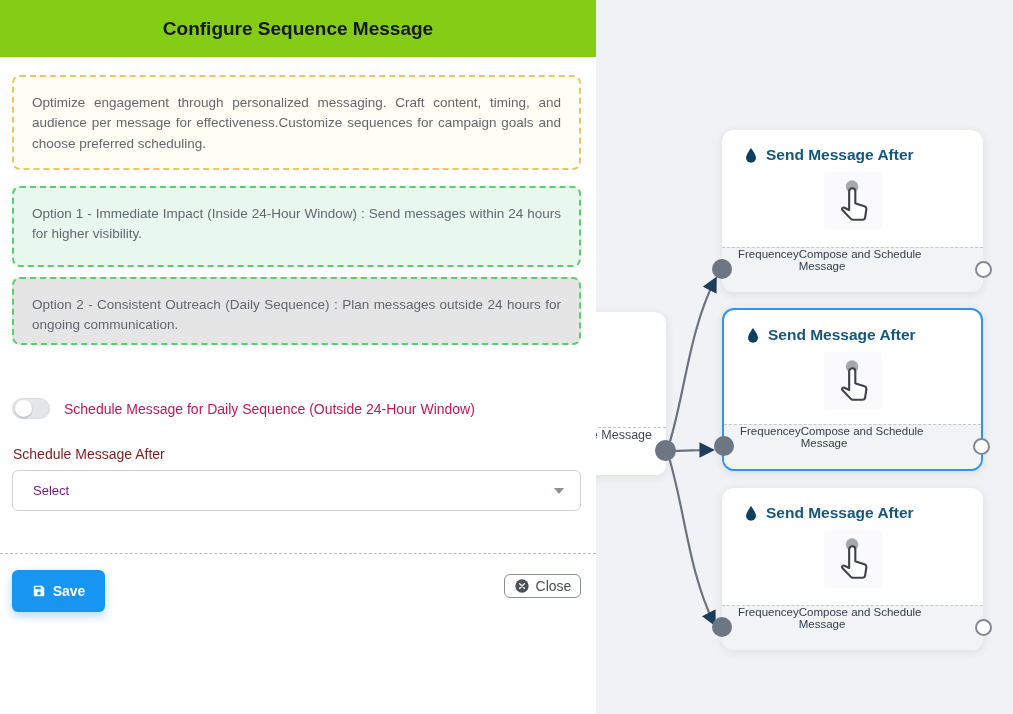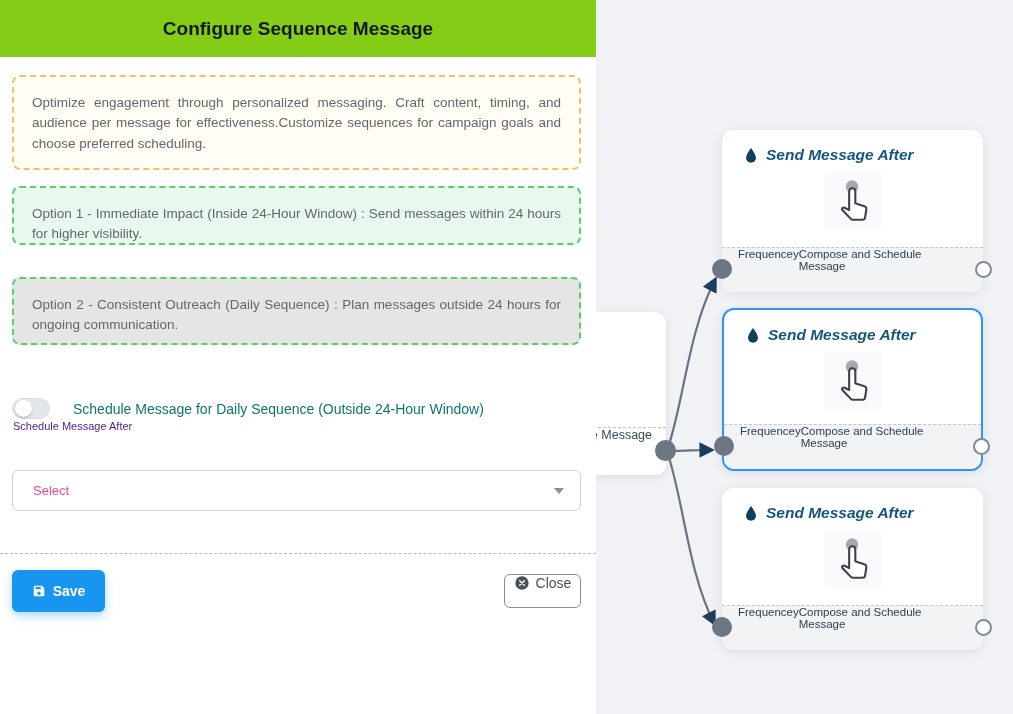--- a/index.html
+++ b/index.html
@@ -22,94 +22,94 @@
   .panel-title {
     font-size:19px; font-weight:bold; color:#15191d;
   }
   .note-box {
     position:absolute; left:12px; width:569px;
     border:2px dashed; border-radius:8px;
     padding:16px 18px; font-size:13.5px; line-height:1.5;
     color:#62686f; text-align:justify;
   }
   .note-yellow { top:75px;  height:95px; border-color:#f2c266; background:#fffdf4; }
-  .note-green1 { top:186px; height:59px; border-color:#58d06a; background:#e9f8ee; }
+  .note-green1 { top:186px; height:81px; border-color:#58d06a; background:#e9f8ee; }
   .note-green2 { top:277px; height:68px; border-color:#58d06a; background:#e5e5e5; }
 
   .toggle-row {
     position:absolute; left:12px; display:flex; align-items:center; gap:14px;
   }
   .toggle-row-1 { top:363px; }
   .toggle-row-2 { top:398px; }
   .switch {
     width:38px; height:21px; border-radius:11px; position:relative; flex:0 0 auto;
     cursor:pointer;
   }
   .switch.on  { background:#2196f3; }
   .switch.off { background:#e4e7ea; border:1px solid #d9dde1; }
   .switch .knob {
     position:absolute; top:2px; width:17px; height:17px; border-radius:50%;
     background:#ffffff; box-shadow:0 1px 2px rgba(0,0,0,.25);
   }
   .switch.on  .knob { right:2px; }
   .switch.off .knob { left:2px; top:1px; }
   .toggle-label-on  { font-size:14px; color:#39434e; }
-  .toggle-label-off { font-size:14px; color:#0f766e;margin-left:9px; }
+  .toggle-label-off { font-size:14px; color:#be185d; }
 
   .field-label {
-    position:absolute; left:13px; top:420px;
-    font-size:11px; color:#4c1d95;
+    position:absolute; left:13px; top:446px;
+    font-size:14px; color:#7f1d1d;
   }
   .select-box {
     position:absolute; left:12px; top:470px; width:569px; height:41px;
     border:1px solid #cdd3d9; border-radius:6px; background:#fff;
     display:flex; align-items:center; padding:0 16px 0 20px; cursor:pointer;
   }
-  .select-value { font-size:13px; color:#ec4899; flex:1; }
+  .select-value { font-size:13px; color:#701a75; flex:1; }
   .select-caret {
     width:0; height:0; border-left:5px solid transparent; border-right:5px solid transparent;
     border-top:6px solid #8b9097;
   }
 
   .panel-divider {
     position:absolute; left:0; top:553px; width:596px;
     border-top:1px dashed #b6bcc3;
   }
   .save-btn {
     position:absolute; left:12px; top:570px; width:93px; height:42px;
     background:#1795f0; border:none; border-radius:6px; cursor:pointer;
     display:flex; align-items:center; justify-content:center; gap:7px;
     box-shadow:0 4px 10px rgba(23,149,240,.35);
     color:#fff; font-size:14px; font-weight:bold;
     font-family:"Liberation Sans", sans-serif;
   }
   .close-btn {
-    position:absolute; left:504px; top:574px; width:77px; height:34px;
+    position:absolute; left:504px; top:574px; width:77px; height:24px;
     background:#fff; border:1px solid #878e96; border-radius:6px; cursor:pointer;
-    display:flex; align-items:flex-start; justify-content:center; gap:6px;
+    display:flex; align-items:center; justify-content:center; gap:6px;
     color:#4a5055; font-size:14px;
     font-family:"Liberation Sans", sans-serif;
   }
 
   
   .flow {
     position:absolute; left:596px; top:0; width:417px; height:714px;
     background:#f0f2f5; overflow:hidden; z-index:1;
   }
   .edges { position:absolute; left:0; top:0; width:417px; height:714px; }
 
   .node {
     position:absolute; width:261px; background:#ffffff; border-radius:12px;
     box-shadow:0 2px 10px rgba(40,50,60,.10); cursor:pointer;
   }
   .node-1 { left:126px; top:130px; height:162px; }
   .node-2 { left:126px; top:308px; height:163px; border:2px solid #2f94f5; }
   .node-3 { left:126px; top:488px; height:162px; }
   .node-title-row {
-    display:flex; align-items:center; gap:8px; padding:16px 0 0 22px;font-style:italic;
+    display:flex; align-items:center; gap:8px; padding:16px 0 0 22px;
   }
   .node-title { font-size:15.5px; font-weight:bold; color:#15577c; }
   .drop-icon { width:14px; height:17px; flex:0 0 auto; }
   .node-body { display:flex; justify-content:center; margin-top:8px; }
   .click-box {
     width:58px; height:58px; background:#faf9fb; border-radius:4px;
     display:flex; align-items:center; justify-content:center;
   }
   .node-footer {
     position:absolute; left:0; right:0; bottom:0; height:45px;

